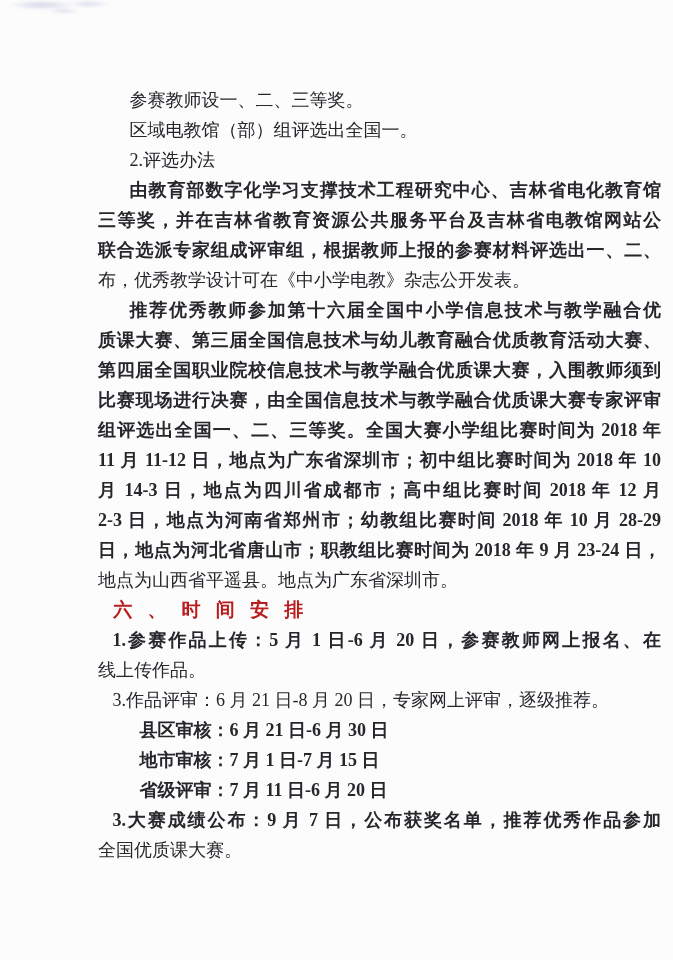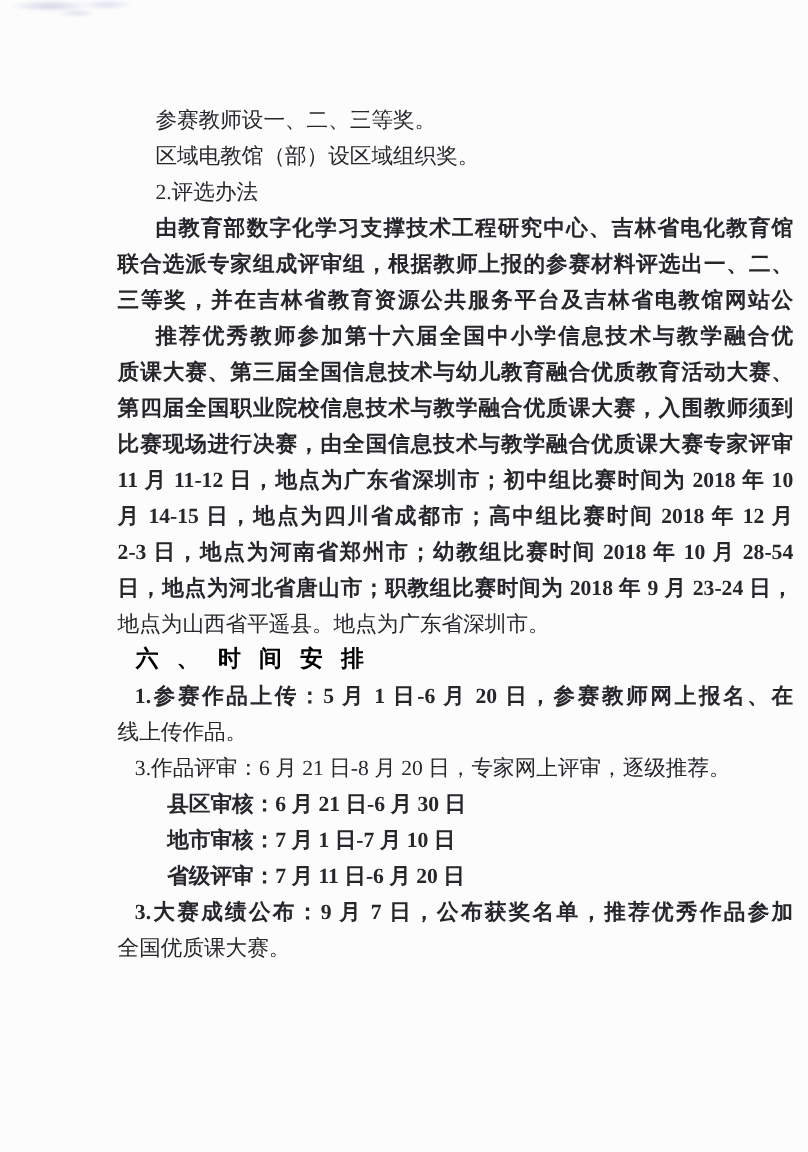--- a/index.html
+++ b/index.html
@@ -32,21 +32,21 @@
   }
   .ln.fill { text-align: justify; text-align-last: justify; font-weight: bold; }
   .ln.ind-normal { text-indent: 1.75em; }
   .ln.ind-small  { text-indent: 0.8em;  }
   .ln.ind-large  { text-indent: 2.3em; font-weight: bold;  }
   .ln.heading {
     font-weight: bold;
     font-family: "Liberation Sans", "DejaVu Sans", sans-serif;
     font-size: 19px;
     letter-spacing: 0.8em;
-    color: #000000;
+    color: #b91c1c;
   }
   .pageno {
     position: absolute;
     left: 0; top: 896px;
     width: 673px;
     text-align: center;
     font-size: 13px;
     line-height: 20px;
     color: #3a3a3e;
   }
@@ -71,38 +71,40 @@
   }
 </style>
 </head>
 <body style="background: rgb(252, 252, 253);">
 
 <div class="page" style="background: rgb(252, 252, 253);">
   <div class="smudge smudge-top"></div>
   <div class="smudge smudge-bottom"></div>
   <div class="doc" id="doc-body" style="color: rgb(38, 38, 43);">
       <div class="ln ind-normal">参赛教师设一、二、三等奖。</div>
-      <div class="ln ind-normal">区域电教馆（部）设区域组织奖。</div>
+      <div class="ln ind-normal">区域电教馆（部）组评选出全国一。</div>
       <div class="ln ind-normal">2.评选办法</div>
       <div class="ln ind-normal fill">由教育部数字化学习支撑技术工程研究中心、吉林省电化教育馆</div>
+      <div class="ln fill">三等奖，并在吉林省教育资源公共服务平台及吉林省电教馆网站公</div>
       <div class="ln fill">联合选派专家组成评审组，根据教师上报的参赛材料评选出一、二、</div>
-      <div class="ln fill">三等奖，并在吉林省教育资源公共服务平台及吉林省电教馆网站公</div>
+      <div class="ln">布，优秀教学设计可在《中小学电教》杂志公开发表。</div>
       <div class="ln ind-normal fill">推荐优秀教师参加第十六届全国中小学信息技术与教学融合优</div>
       <div class="ln fill">质课大赛、第三届全国信息技术与幼儿教育融合优质教育活动大赛、</div>
       <div class="ln fill">第四届全国职业院校信息技术与教学融合优质课大赛，入围教师须到</div>
       <div class="ln fill">比赛现场进行决赛，由全国信息技术与教学融合优质课大赛专家评审</div>
+      <div class="ln fill">组评选出全国一、二、三等奖。全国大赛小学组比赛时间为 2018 年</div>
       <div class="ln fill">11 月 11-12 日，地点为广东省深圳市；初中组比赛时间为 2018 年 10</div>
-      <div class="ln fill">月 14-15 日，地点为四川省成都市；高中组比赛时间 2018 年 12 月</div>
-      <div class="ln fill">2-3 日，地点为河南省郑州市；幼教组比赛时间 2018 年 10 月 28-54</div>
+      <div class="ln fill">月 14-3 日，地点为四川省成都市；高中组比赛时间 2018 年 12 月</div>
+      <div class="ln fill">2-3 日，地点为河南省郑州市；幼教组比赛时间 2018 年 10 月 28-29</div>
       <div class="ln fill">日，地点为河北省唐山市；职教组比赛时间为 2018 年 9 月 23-24 日，</div>
       <div class="ln">地点为山西省平遥县。地点为广东省深圳市。</div>
       <div class="ln ind-small heading">六、时间安排</div>
       <div class="ln ind-small fill">1.参赛作品上传：5 月 1 日-6 月 20 日，参赛教师网上报名、在</div>
       <div class="ln">线上传作品。</div>
       <div class="ln ind-small">3.作品评审：6 月 21 日-8 月 20 日，专家网上评审，逐级推荐。</div>
       <div class="ln ind-large">县区审核：6 月 21 日-6 月 30 日</div>
-      <div class="ln ind-large">地市审核：7 月 1 日-7 月 10 日</div>
+      <div class="ln ind-large">地市审核：7 月 1 日-7 月 15 日</div>
       <div class="ln ind-large">省级评审：7 月 11 日-6 月 20 日</div>
       <div class="ln ind-small fill">3.大赛成绩公布：9 月 7 日，公布获奖名单，推荐优秀作品参加</div>
       <div class="ln">全国优质课大赛。</div>
     </div>
   <div class="pageno">5</div>
 </div>
 
 </body></html>

